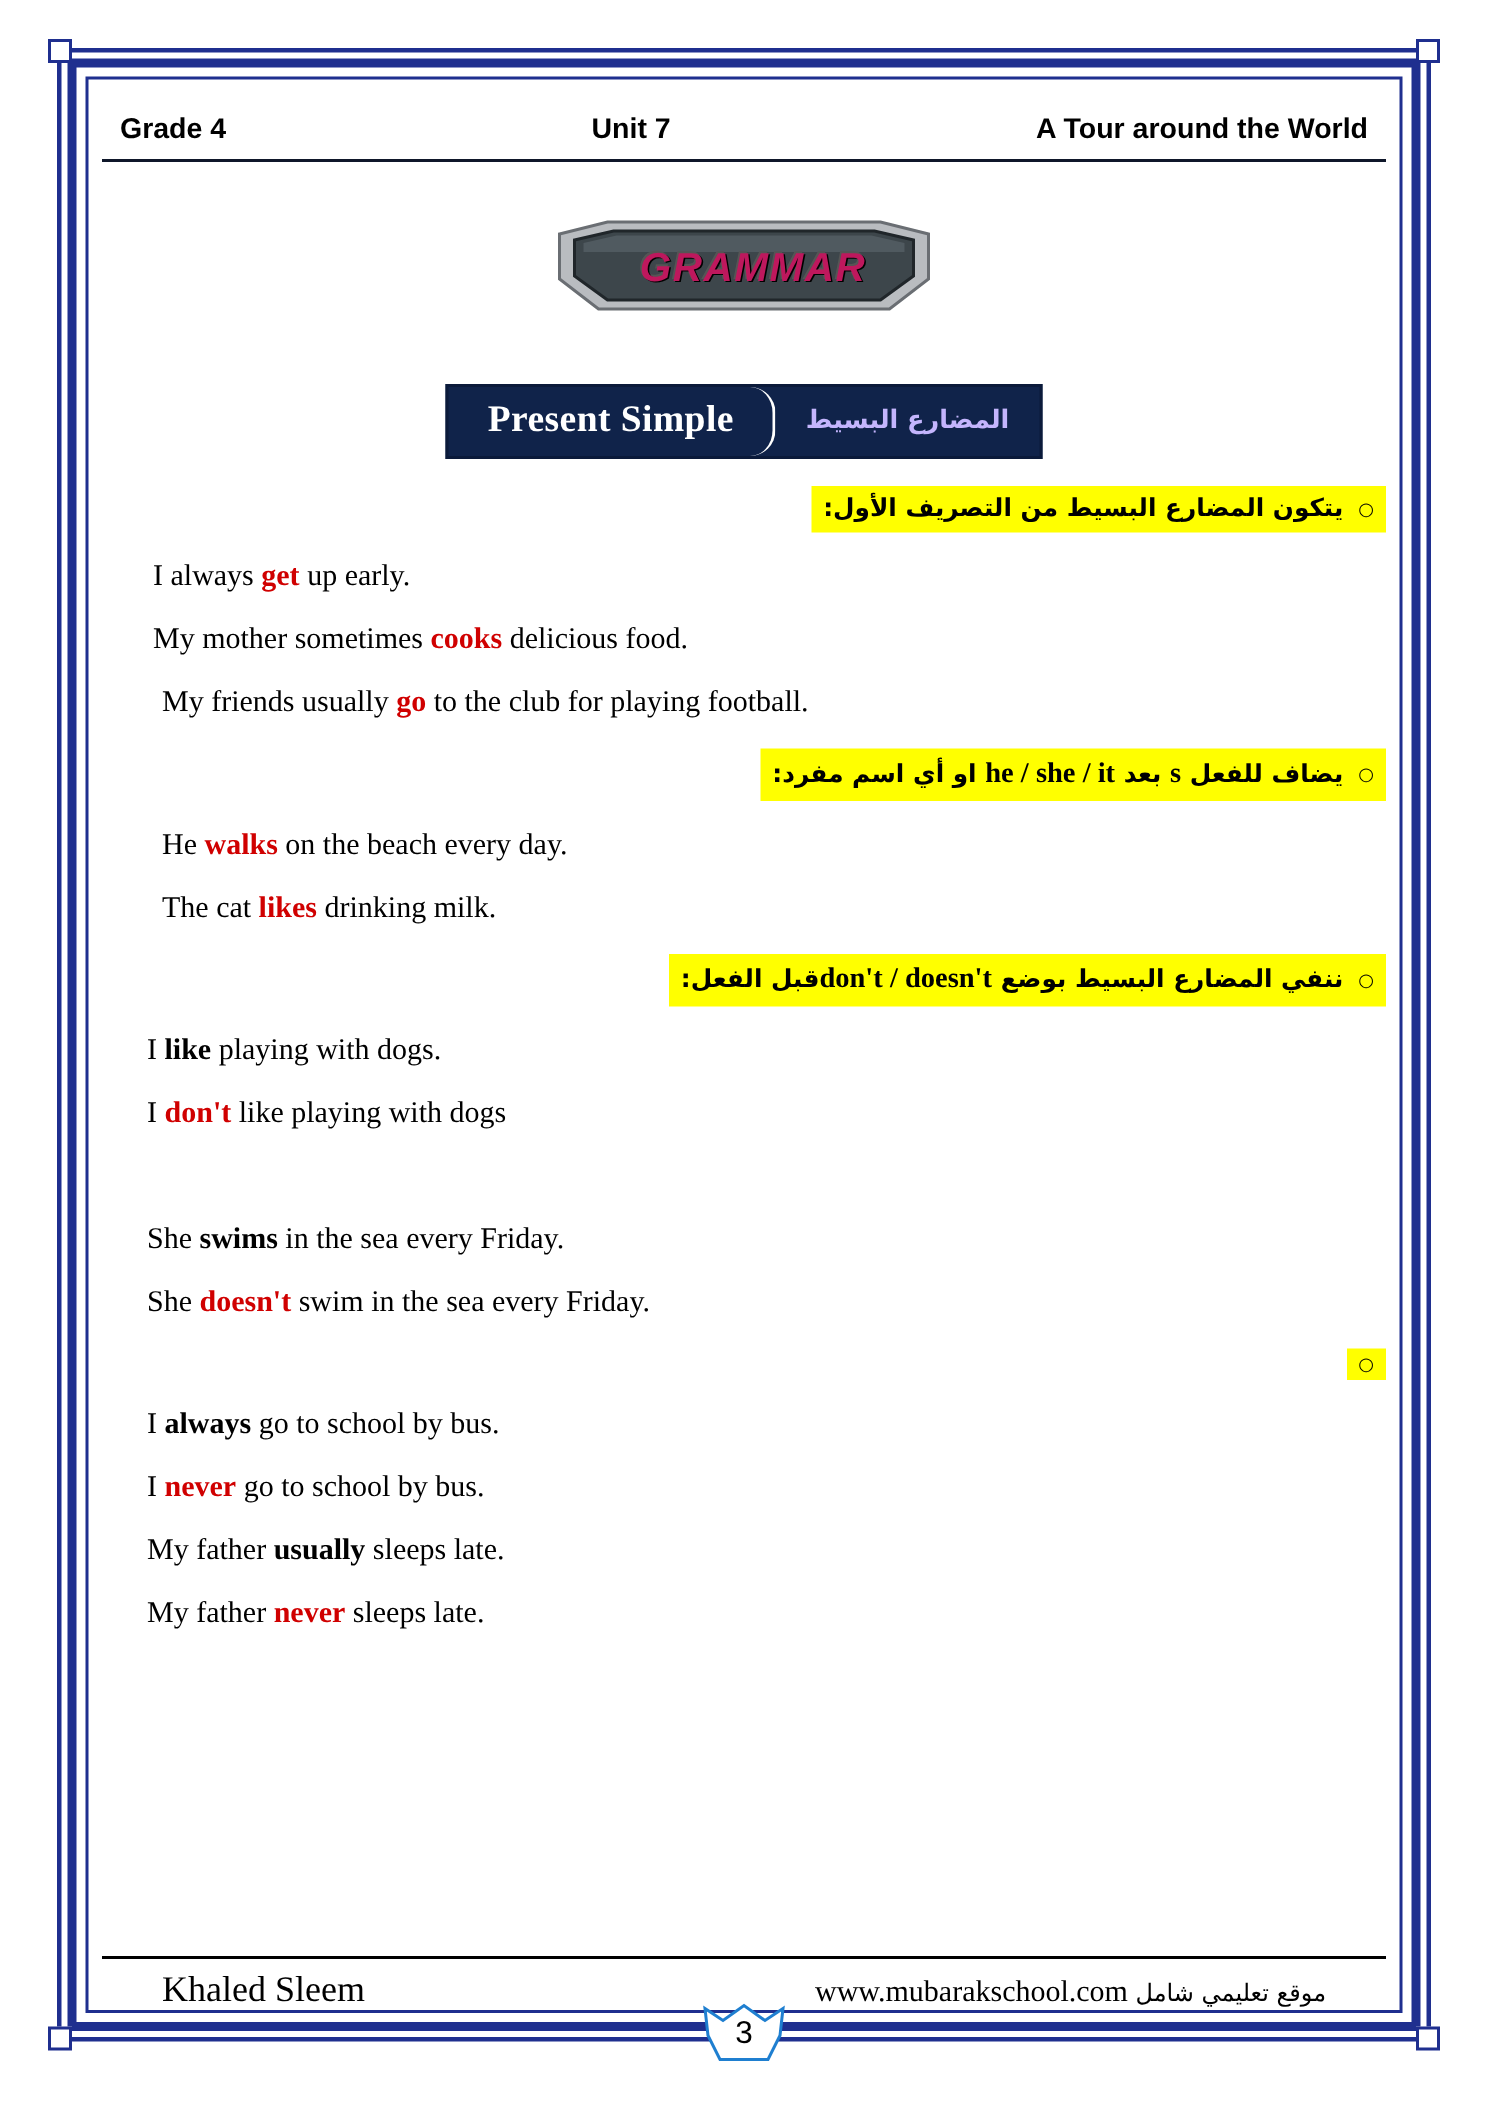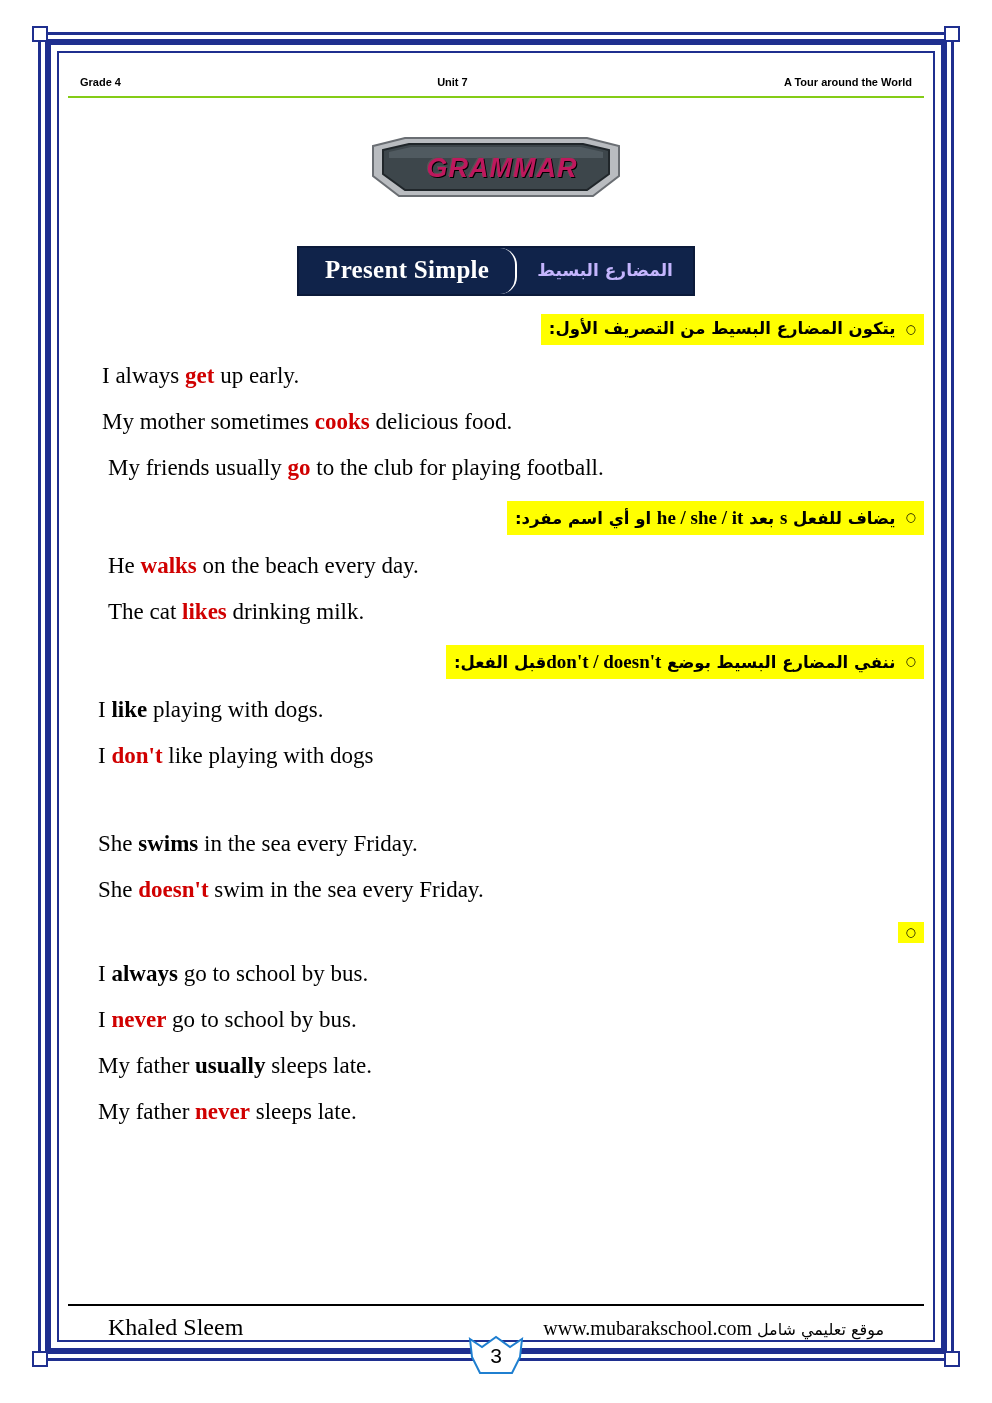--- a/index.html
+++ b/index.html
@@ -71,24 +71,24 @@
     bottom: 72px;
   }
 
   
   .header {
     display: flex;
     align-items: baseline;
     justify-content: space-between;
     font-family: "Liberation Sans", sans-serif;
     font-weight: bold;
-    font-size: 11px;
+    font-size: 19px;
     color: #000000;
     padding: 14px 12px 8px 12px;
-    border-bottom: 2px solid #84cc16;
+    border-bottom: 2px solid #0f172a;
   }
   .header .grade { flex: 0 0 auto; }
   .header .unit  { flex: 1 1 auto; text-align: center; }
   .header .topic { flex: 0 0 auto; }
 
   
   .grammar-wrap {
     margin-top: 38px;
     display: flex;
     justify-content: center;
@@ -175,21 +175,21 @@
   .rule .en-red {
     font-family: "Liberation Serif", serif;
     font-weight: bold;
     font-size: 19px;
     color: #d00000;
   }
 
   
   .example {
     font-family: "Liberation Serif", serif;
-    font-size: 23px;
+    font-size: 20px;
     color: #000000;
     margin-top: 17px;
     line-height: 1.25;
   }
   .example.indent1 { padding-left: 34px; }
   .example.indent2 { padding-left: 40px; }
   .example.indent0 { padding-left: 30px; }
   .example b.red {
     color: #d00000;
     font-weight: bold;

